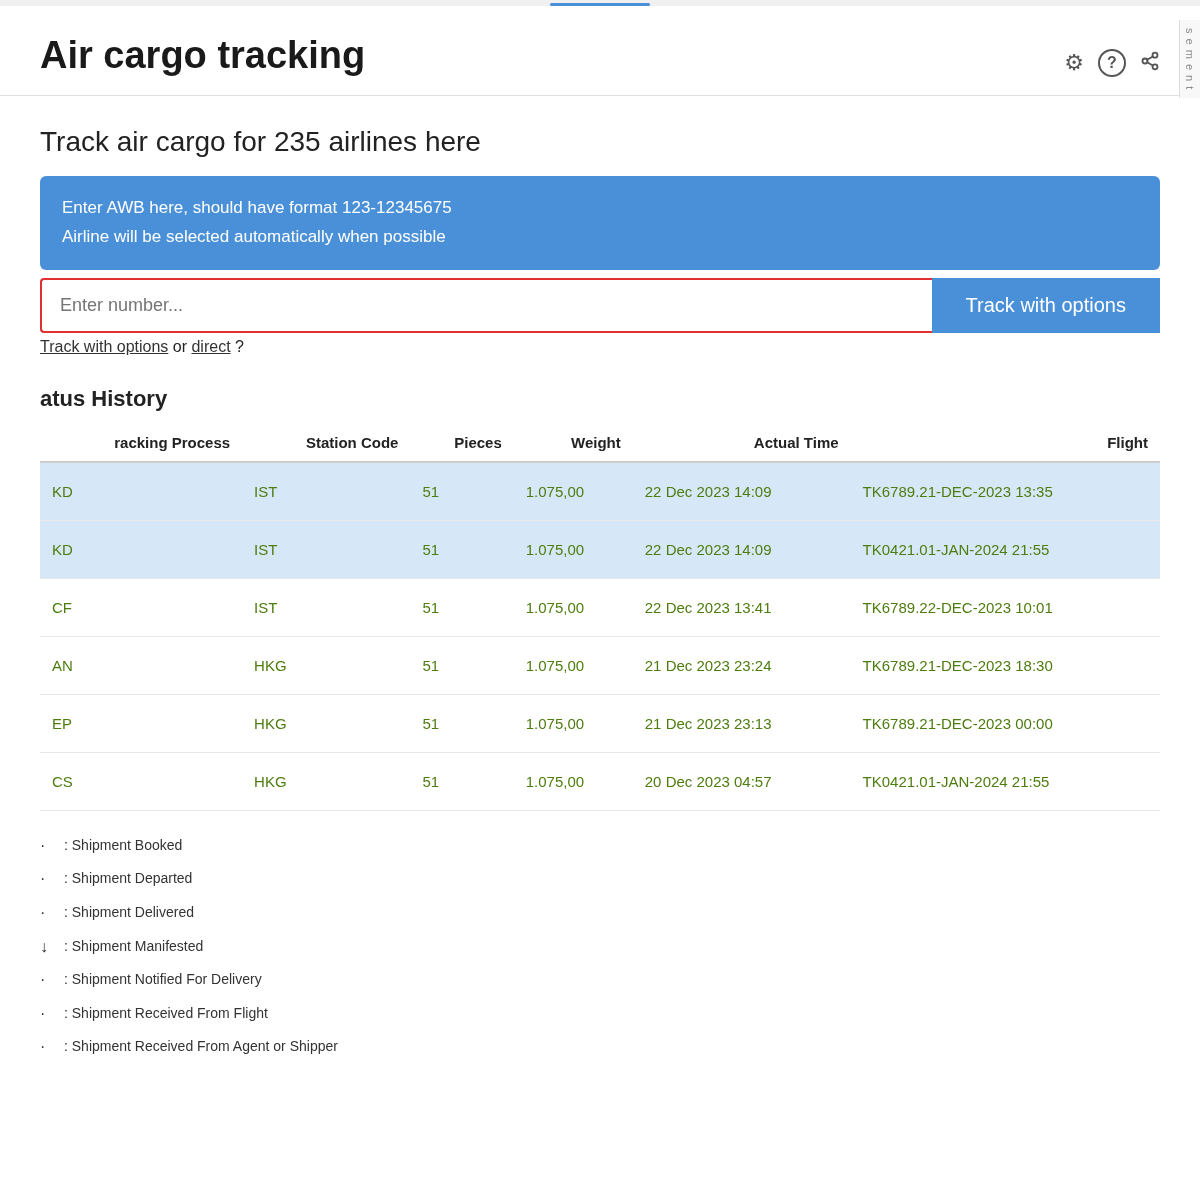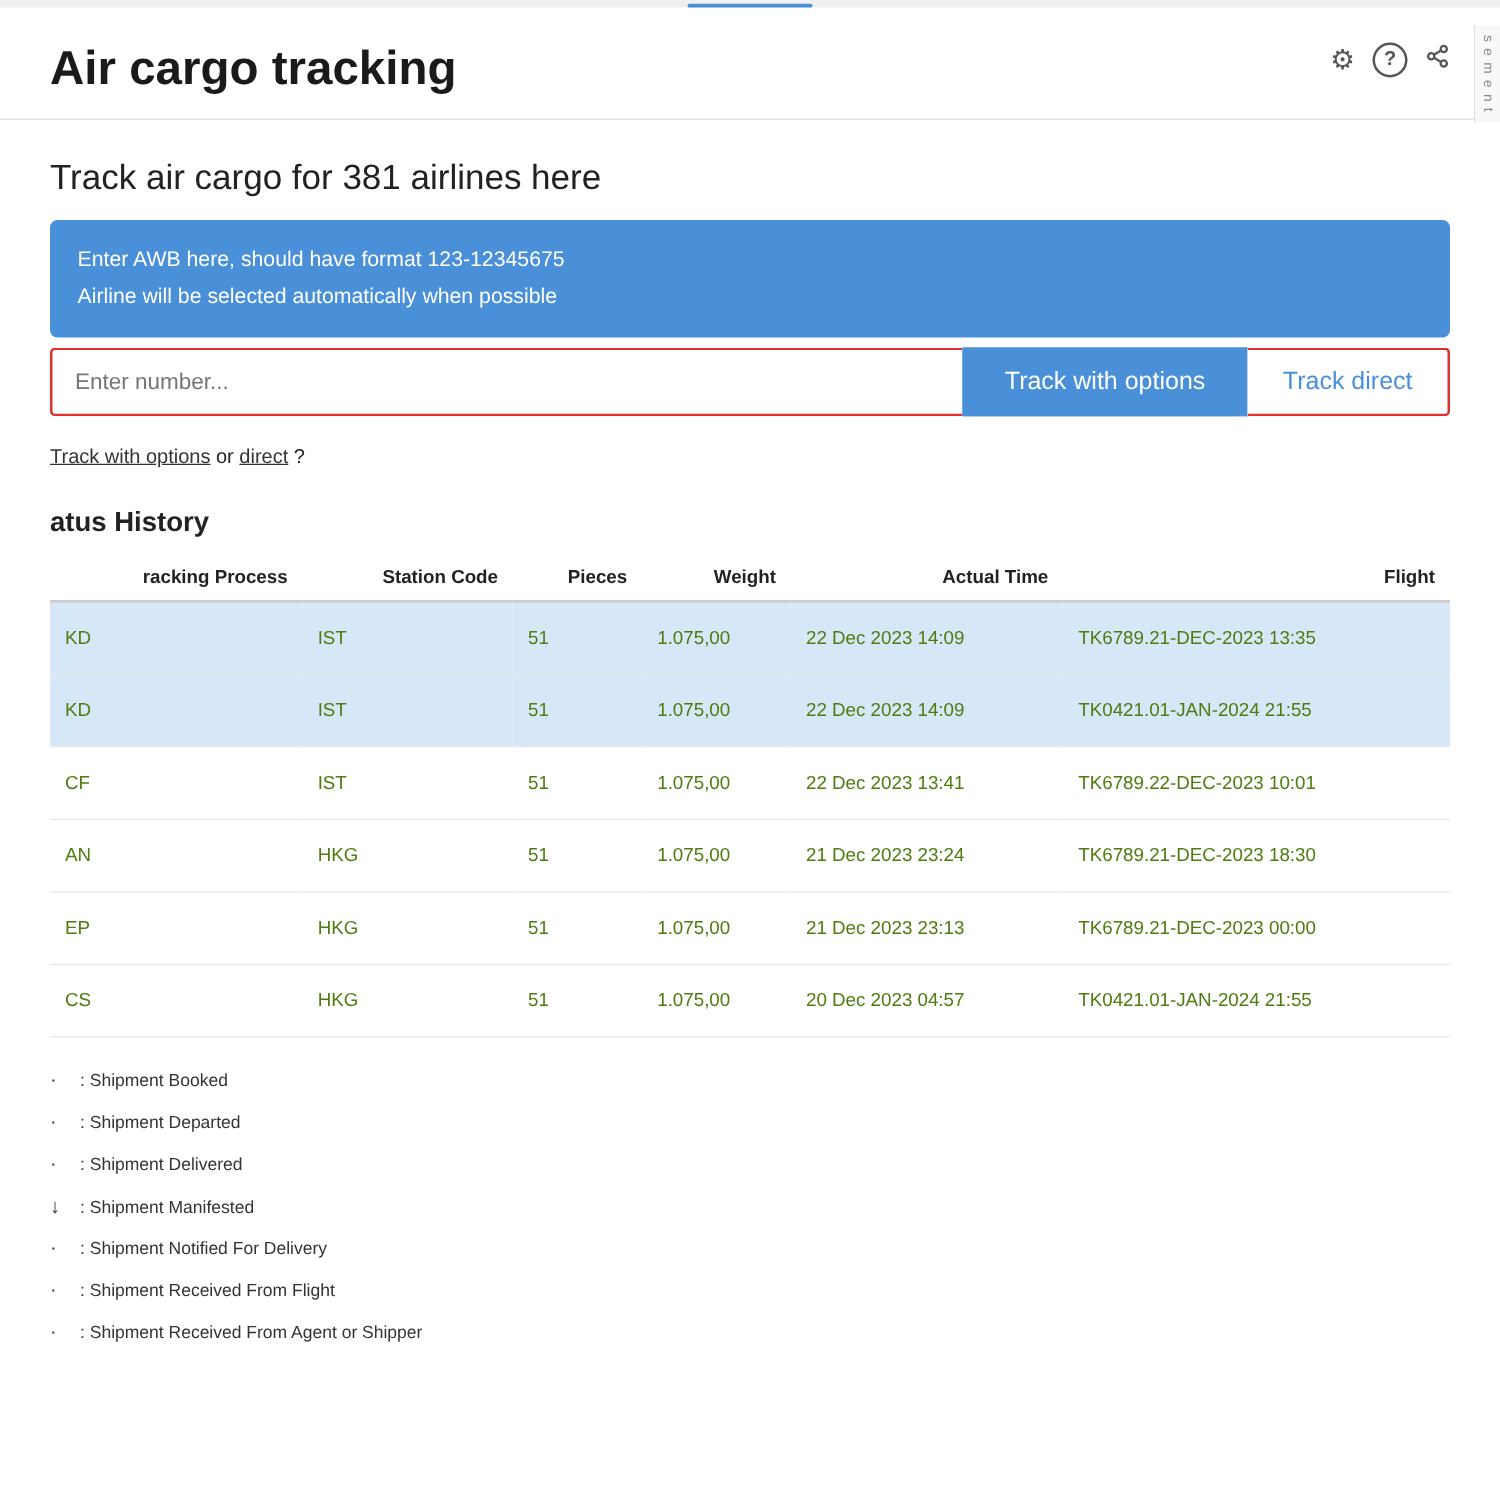--- a/index.html
+++ b/index.html
@@ -36,21 +36,21 @@
       letter-spacing: 1px;
       padding: 8px 4px;
       background: #f8f8f8;
       border-left: 1px solid #ddd;
     }
 
     .header {
       padding: 28px 40px 18px 40px;
       border-bottom: 1px solid #e0e0e0;
       display: flex;
-      align-items: flex-start;
+      align-items: flex-end;
       justify-content: space-between;
     }
 
     .page-title {
       font-size: 38px;
       font-weight: 700;
       color: #1a1a1a;
     }
 
     .header-icons {
@@ -85,21 +85,21 @@
 
     .info-box p {
       color: #fff;
       font-size: 17px;
       line-height: 1.7;
     }
 
     .search-row {
       display: flex;
       gap: 0;
-      margin-bottom: 24px;
+      margin-bottom: 5px;
       align-items: stretch;
     }
 
     .number-input {
       flex: 1;
       border: 2px solid #e03030;
       border-right: none;
       padding: 14px 18px;
       font-size: 18px;
       color: #999;
@@ -227,31 +227,30 @@
           <circle cx="18" cy="19" r="3"></circle>
         <line x1="8.59" y1="13.51" x2="15.42" y2="17.49"></line>
           <line x1="15.41" y1="6.51" x2="8.59" y2="10.49"></line>
       </svg>
     </span>
   </div>
 </div>
 
 <div class="main-content">
 
-  <div class="subtitle">Track air cargo for 381 airlines here</div>
+  <div class="subtitle">Track air cargo for 235 airlines here</div>
 
   <div class="info-box">
     <p>Enter AWB here, should have format 123-12345675</p>
     <p>Airline will be selected automatically when possible</p>
   </div>
 
   <div class="search-row">
     <input type="text" class="number-input" placeholder="Enter number..." style="">
     <button class="track-options-btn">Track with options</button>
-    <button class="track-direct-btn">Track direct</button>
   </div>
 
   <div class="help-link">
     <span>
       <a>Track with options</a>
       <span> or </span>
       <a>direct</a>
       <span>?</span>
     </span>
   </div>

